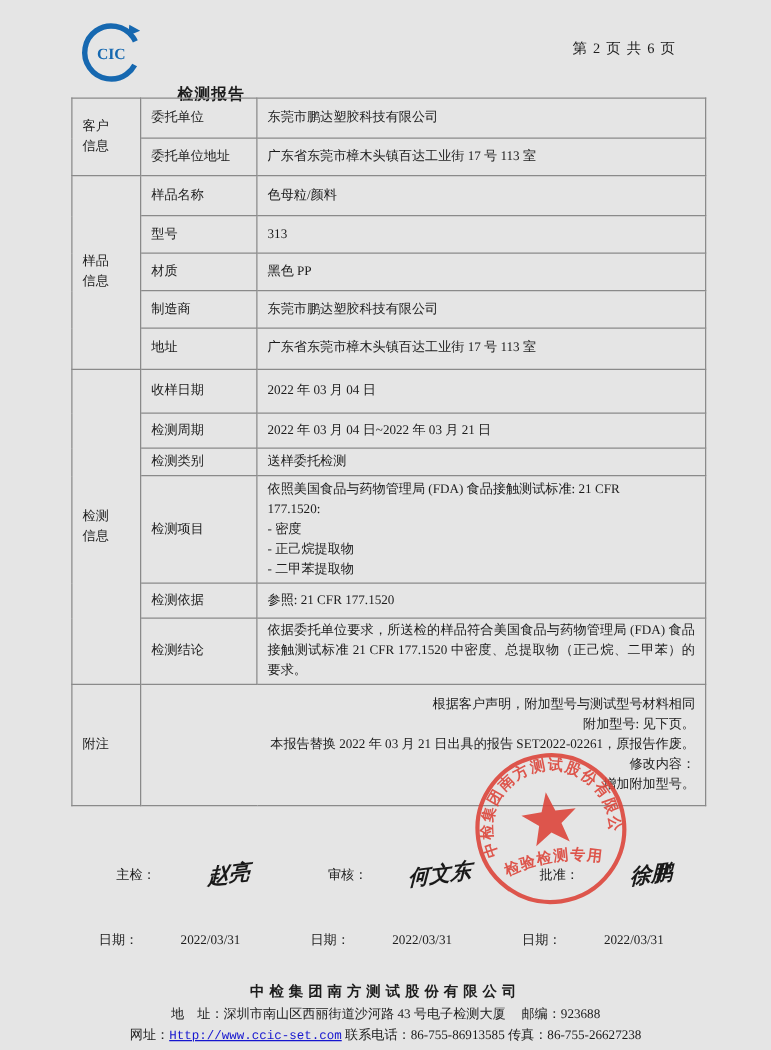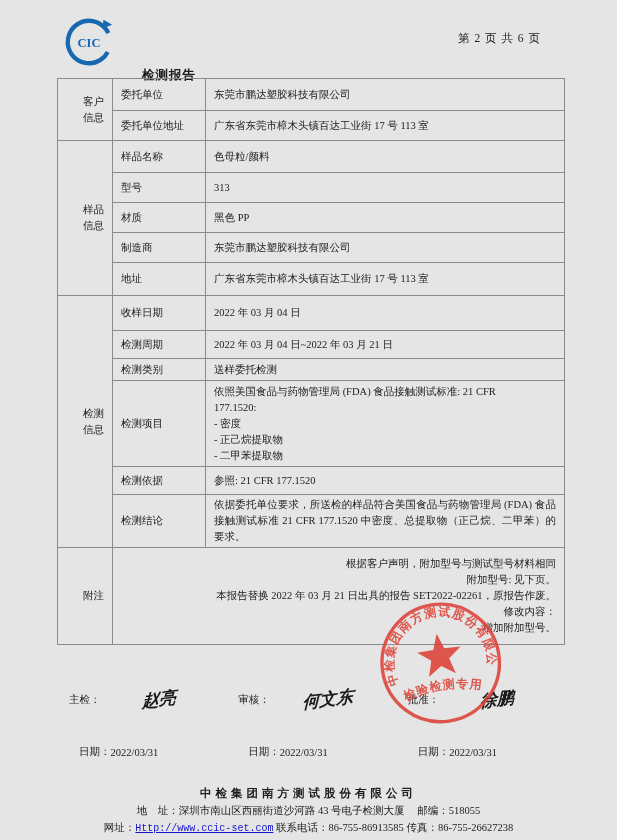--- a/index.html
+++ b/index.html
@@ -13,35 +13,35 @@
   .logo { position:absolute; left:60px; top:15px; width:58px; height:54px; }
   .hdr-title { position:absolute; left:142px; top:31px; font-size:12.5px; font-weight:bold; letter-spacing:1px;margin-top:36px; }
   .hdr-no { position:absolute; left:236px; top:31px; font-size:11.5px; font-weight:bold; }
   .hdr-page { position:absolute; left:458px; top:31px; font-size:11.5px; font-weight:normal; letter-spacing:1px; }
   
   table.report { position:absolute; left:57px; top:78px; width:508px; border-collapse:collapse; table-layout:fixed; }
   table.report td {
     border:1px solid #8a8a8a; font-size:10.5px; line-height:16px;
     padding:2px 8px; vertical-align:middle; word-break:break-word;
   }
-  td.group-label { width:55px; text-align:right; white-space:pre-line; line-height:30px; padding:2px 4px;font-family:Liberation Mono, monospace; }
+  td.group-label { width:55px; text-align:left; white-space:pre-line; line-height:30px; padding:2px 4px;font-family:Liberation Mono, monospace; }
   td.row-label { width:93px; }
   td.multiline { white-space:pre-line; }
   td.justify { text-align:justify; }
   td.note-cell { line-height:19px; vertical-align:middle; white-space:pre-line;text-align:right; }
   
-  .sig-row { position:absolute; left:47px; top:688px; width:508px; display:flex; }
+  .sig-row { position:absolute; left:71px; top:688px; width:508px; display:flex; }
   .date-row { position:absolute; left:57px; top:745px; width:508px; display:flex;font-family:Liberation Serif, serif; }
   .sig-col, .date-col { flex:1; display:flex; align-items:center; }
   .sig-label, .date-label { font-size:10.5px; padding-left:22px; white-space:nowrap; }
   .sig-name {
     flex:1; text-align:center; font-size:17px; font-style:italic; color:#191919;
     transform:rotate(-7deg) skewX(-8deg); font-weight:bold; white-space:nowrap;
   }
-  .date-value { flex:1; text-align:left; font-size:10.5px; }
+  .date-value { flex:1; text-align:center; font-size:10.5px; }
   
   .stamp { position:absolute; left:378px; top:600px; width:126px; height:130px; opacity:0.88; transform:rotate(-8deg); pointer-events:none; }
   
   .footer { position:absolute; left:0; top:786px; width:617px; text-align:center; }
   .footer-company { font-size:11.5px; font-weight:bold; letter-spacing:4px; }
   .footer-line { font-size:10.5px; margin-top:3px; }
   .footer-link { color:#1515cf; text-decoration:underline; font-family:Liberation Mono, monospace; font-size:10px; }
   .sp { display:inline-block; width:10px; }
 </style>
 </head>
@@ -182,21 +182,21 @@
     </text>
     <text font-size="11.5" font-weight="bold" fill="#dd4237" letter-spacing="1" font-family="Liberation Serif, serif">
       <textPath href="#labelArc" startOffset="2">检验检测专用章</textPath>
     </text>
   </svg>
 
   <div class="footer">
     <div class="footer-company">中检集团南方测试股份有限公司</div>
     <div class="footer-line">
       <span>地　址：</span><span>深圳市南山区西丽街道沙河路 43 号电子检测大厦</span><span class="sp"></span>
-      <span>邮编：</span><span>518055</span>
+      <span>邮编：</span><span>923688</span>
     </div>
     <div class="footer-line">
       <span>网址：</span><a href="#" class="footer-link">Http://www.ccic-set.com</a>
       <span>联系电话：</span><span>86-755-86913585</span>
       <span>传真：</span><span>86-755-26627238</span>
     </div>
   </div>
 
 </div>
 

